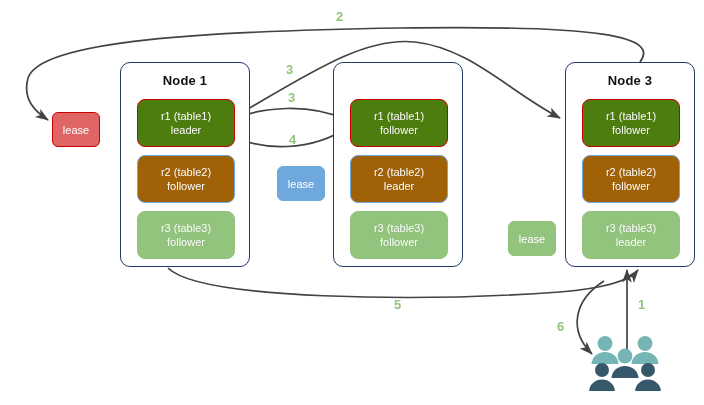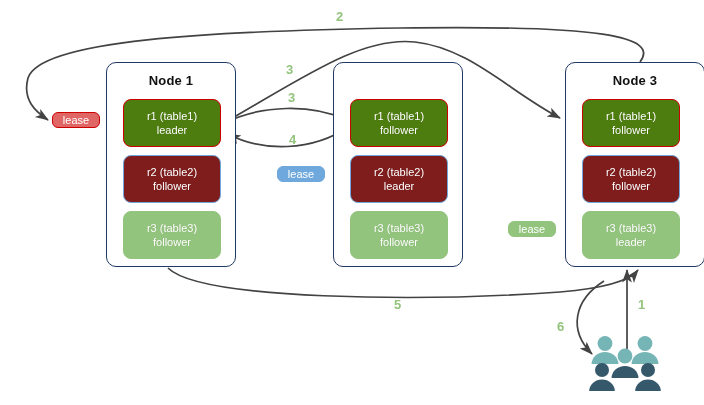--- a/index.html
+++ b/index.html
@@ -41,34 +41,34 @@
     flex-direction:column;
     align-items:center;
     justify-content:center;
     color:#ffffff;
     font-size:11px;
     line-height:14px;
     text-align:center;
     text-shadow:0 0 1px rgba(0,0,0,0.12);
   }
   .rep-red{background:#4d7c0f;border:1.6px solid #cc0000;}
-  .rep-blue{background:#7f1d1d;border:1.6px solid #6fa8dc;}
+  .rep-blue{background:#a16207;border:1.6px solid #6fa8dc;}
   .rep-green{background:#93c47d{}}
   .rep-green{background:#93c47d;border:1.6px solid #93c47d;align-items:center;}
 
   .lease{
     position:absolute;
     border-radius:6px;
     box-sizing:border-box;
     display:flex;
     align-items:center;
     justify-content:center;
     color:#ffffff;
     font-size:11px;
-    height:16px;
+    height:35px;
     width:48px;
   }
   .lease-red{background:#e06666;border:1.5px solid #cc0000;}
   .lease-blue{background:#6fa8dc;border:1.5px solid #6fa8dc;}
   .lease-green{background:#93c47d;border:1.5px solid #93c47d;}
 
   .step-label{
     position:absolute;
     color:#93c47d;
     font-size:13px;
@@ -97,21 +97,21 @@
 
     <path d="M 350,126 C 312,152 262,152 228,134" fill="none" stroke="#434343" stroke-width="1.7" marker-end="url(#ah)"></path>
 
     <path d="M 168,268 C 200,300 420,302 560,292 C 608,288 630,280 638,270" fill="none" stroke="#434343" stroke-width="1.7" marker-end="url(#ah)"></path>
 
     <path d="M 627,352 L 627,270" fill="none" stroke="#434343" stroke-width="1.7" marker-end="url(#ah)"></path>
 
     <path d="M 604,281 C 574,300 568,330 592,354" fill="none" stroke="#434343" stroke-width="1.7" marker-end="url(#ah)"></path>
   </svg>
 
-  <div class="node-box" style="left:106px;top:62px;width:130px;height:205px;padding-left:14px;">
+  <div class="node-box" style="left:120px;top:62px;width:130px;height:205px;padding-left:14px;">
     <div class="node-title">Node 1</div>
     <div class="replica rep-red" style="top:36px;">
       <span>r1 (table1)</span>
       <span>leader</span>
     </div>
     <div class="replica rep-blue" style="top:92px;">
       <span>r2 (table2)</span>
       <span>follower</span>
     </div>
     <div class="replica rep-green" style="top:148px;">
@@ -128,21 +128,21 @@
     <div class="replica rep-blue" style="top:92px;">
       <span>r2 (table2)</span>
       <span>leader</span>
     </div>
     <div class="replica rep-green" style="top:148px;">
       <span>r3 (table3)</span>
       <span>follower</span>
     </div>
   </div>
 
-  <div class="node-box" style="left:565px;top:62px;width:140px;height:205px;">
+  <div class="node-box" style="left:565px;top:62px;width:130px;height:205px;">
     <div class="node-title">Node 3</div>
     <div class="replica rep-red" style="top:36px;">
       <span>r1 (table1)</span>
       <span>follower</span>
     </div>
     <div class="replica rep-blue" style="top:92px;">
       <span>r2 (table2)</span>
       <span>follower</span>
     </div>
     <div class="replica rep-green" style="top:148px;">

